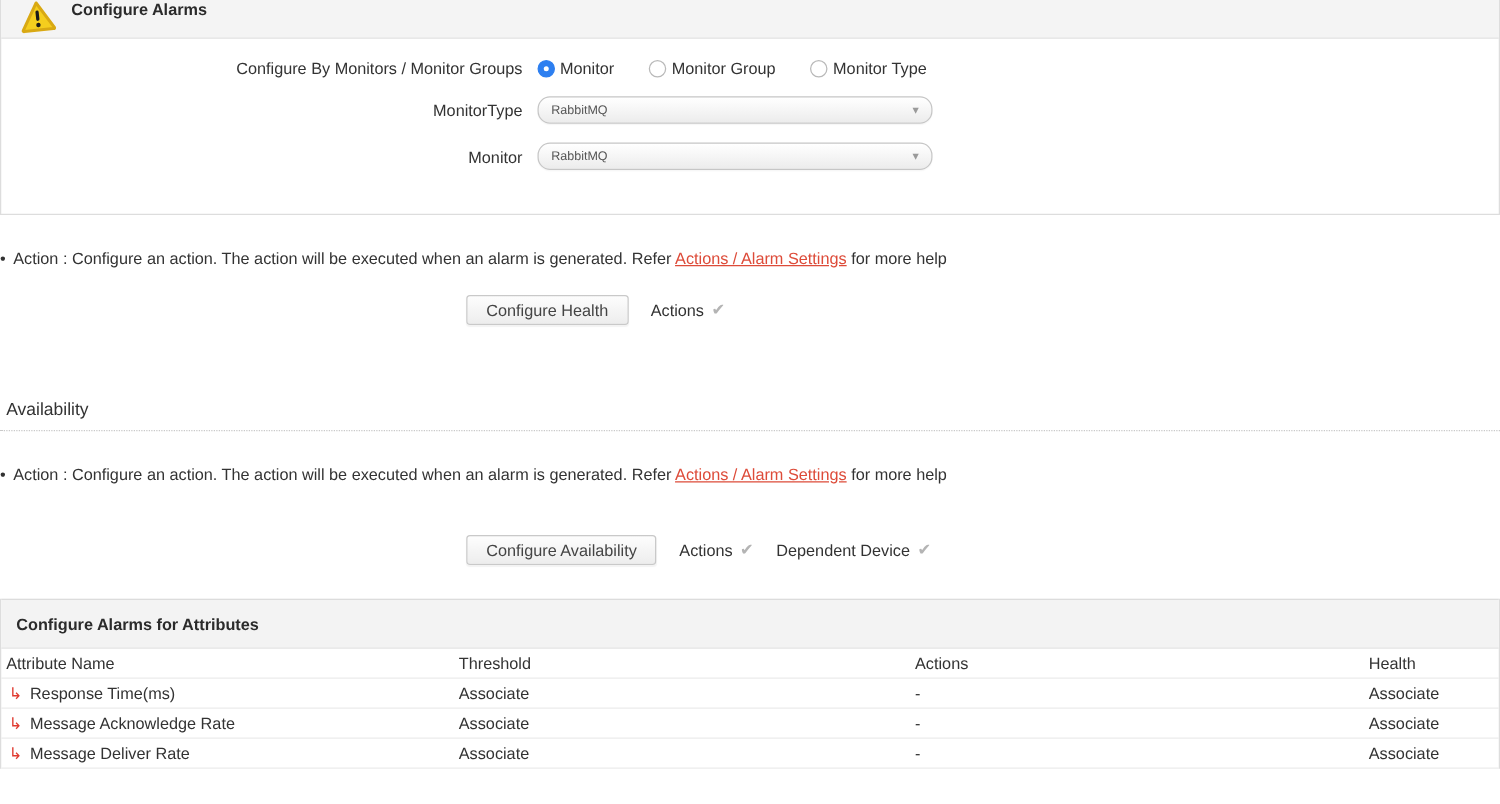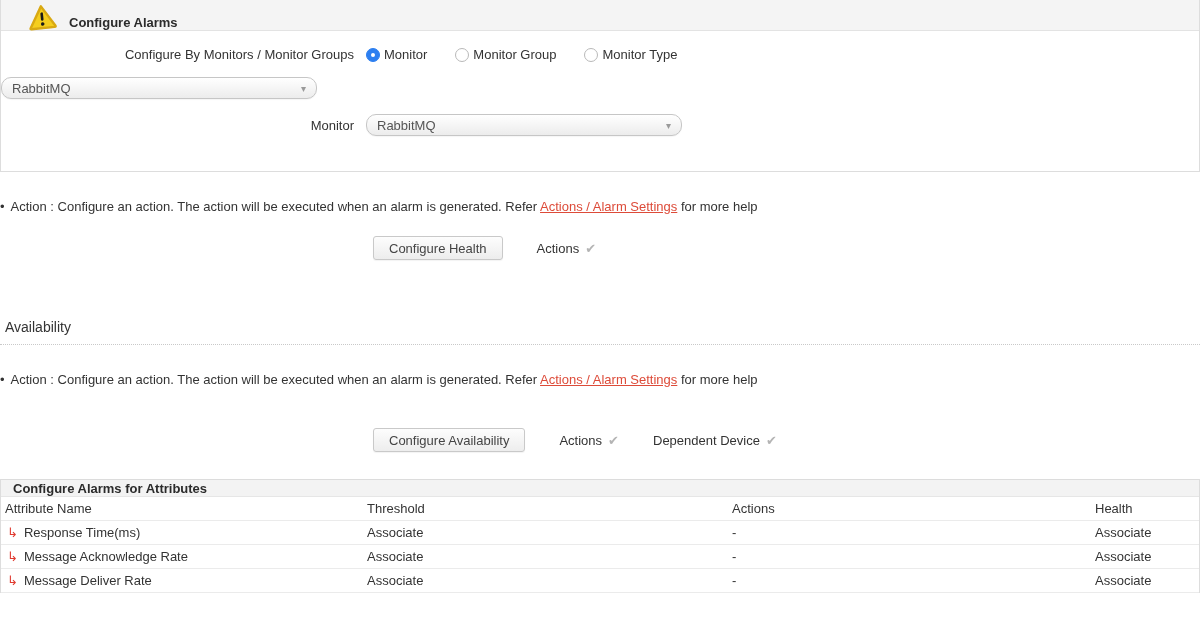--- a/index.html
+++ b/index.html
@@ -2,66 +2,66 @@
 <html><head>
 <meta charset="utf-8">
 <style>
   * { margin:0; padding:0; box-sizing:border-box; }
   html,body { width:1200px; height:643px; background:#fff; overflow:hidden;
               font-family:"Liberation Sans","DejaVu Sans",sans-serif; color:#333; }
 
   
   .top-panel { border-left:1px solid #ddd; border-right:1px solid #ddd; border-bottom:1px solid #ddd; }
   .title-bar { height:31px; background:#f4f4f4; border-bottom:1px solid #e3e3e3;
-               display:flex; align-items:flex-end; padding-left:26px; }
+               display:flex; align-items:flex-start; padding-left:14px; }
   .warn-icon { width:30px; height:26px; margin-right:12px; transform:rotate(-6deg); }
   .title-text { font-size:13px; font-weight:bold; color:#2b2b2b; }
 
   .form-area { padding:16px 0 35px 0; }
   .form-row { display:flex; align-items:center; margin-bottom:15px; }
   .form-row:last-child { margin-bottom:0; }
-  .form-label { width:365px; text-align:right; padding-right:12px; font-size:13px; color:#333; }
+  .form-label { width:429px; text-align:right; padding-right:12px; font-size:13px; color:#333; }
 
   .radio-group { display:flex; align-items:center; }
   .radio-opt { display:flex; align-items:center; margin-right:28px; cursor:pointer; }
   .radio-circle { width:14px; height:14px; border-radius:50%; background:#fff;
                   border:1px solid #b9b9b9; margin-right:4px; position:relative; }
   .radio-circle.on { background:#2d7ff0; border-color:#2d7ff0; }
   .radio-circle.on::after { content:""; position:absolute; left:4px; top:4px; width:4px; height:4px;
                   border-radius:50%; background:#fff; }
   .radio-label { font-size:13px; color:#333; }
 
   .select-box { width:316px; height:22px; border:1px solid #c6c6c6; border-radius:10px;
                 background:linear-gradient(#ffffff,#ececec);
                 display:flex; align-items:center; justify-content:space-between;
                 padding:0 10px; cursor:pointer; box-shadow:0 1px 1px rgba(0,0,0,0.04); }
-  .select-value { font-size:13px; color:#555; }
+  .select-value { font-size:10px; color:#555; }
   .select-caret { font-size:10px; color:#9a9a9a; }
 
   
   .section-head { font-size:14px; color:#333; padding:13px 0 9px 5px;
                   border-bottom:1px dotted #c9c9c9; }
   .bullet-line { font-size:13px; color:#333; margin-top:27px; }
   .bullet-dot { margin-right:6px; }
   .red-link { color:#dd4b39; text-decoration:underline; cursor:pointer; }
 
-  .action-row { display:flex; align-items:center; margin-left:373px; margin-top:22px;gap:16px; }
+  .action-row { display:flex; align-items:center; margin-left:373px; margin-top:22px; }
   .cfg-btn { font-family:inherit; font-size:13px; color:#444; height:24px; padding:0 15px;
              border:1px solid #c9c9c9; border-radius:3px;
              background:linear-gradient(#fdfdfd,#ededed); cursor:pointer;
              box-shadow:0 1px 1px rgba(0,0,0,0.05); }
   .act-item { display:flex; align-items:center; margin-left:18px; }
   .act-label { font-size:13px; color:#333; }
   .check { color:#b4b4b4; font-size:13px; margin-left:6px; }
 
   .spacer-lg { height:46px; }
 
   
   .table-wrap { margin-top:27px; border-left:1px solid #ddd; border-right:1px solid #ddd; }
-  .table-bar { height:18px; background:#f3f3f3; border-top:1px solid #dcdcdc; border-bottom:1px solid #e6e6e6;
+  .table-bar { height:40px; background:#f3f3f3; border-top:1px solid #dcdcdc; border-bottom:1px solid #e6e6e6;
                display:flex; align-items:center; padding-left:12px; }
   .table-bar-title { font-size:13px; font-weight:bold; color:#2b2b2b; }
   .grid-row { display:grid; grid-template-columns:362px 365px 363px 1fr;
               height:24px; align-items:center; border-bottom:1px solid #ebebeb; }
   .grid-row > div { padding-left:4px; font-size:13px; color:#333; }
   .grid-head > div { color:#333; }
   .attr-cell { display:flex; align-items:center; }
   .row-arrow { color:#e03a2f; font-size:13px; margin:0 6px 0 2px; }
   .assoc { cursor:pointer; }
 </style>
@@ -91,20 +91,21 @@
           <span class="radio-label">Monitor Group</span>
         </span>
         <span class="radio-opt">
           <span class="radio-circle"></span>
           <span class="radio-label">Monitor Type</span>
         </span>
       </div>
     </div>
 
     <div class="form-row">
+      <span class="form-label">MonitorType</span>
       <div class="select-box">
         <span class="select-value">RabbitMQ</span>
         <span class="select-caret">▾</span>
       </div>
     </div>
 
     <div class="form-row">
       <span class="form-label">Monitor</span>
       <div class="select-box">
         <span class="select-value">RabbitMQ</span>

